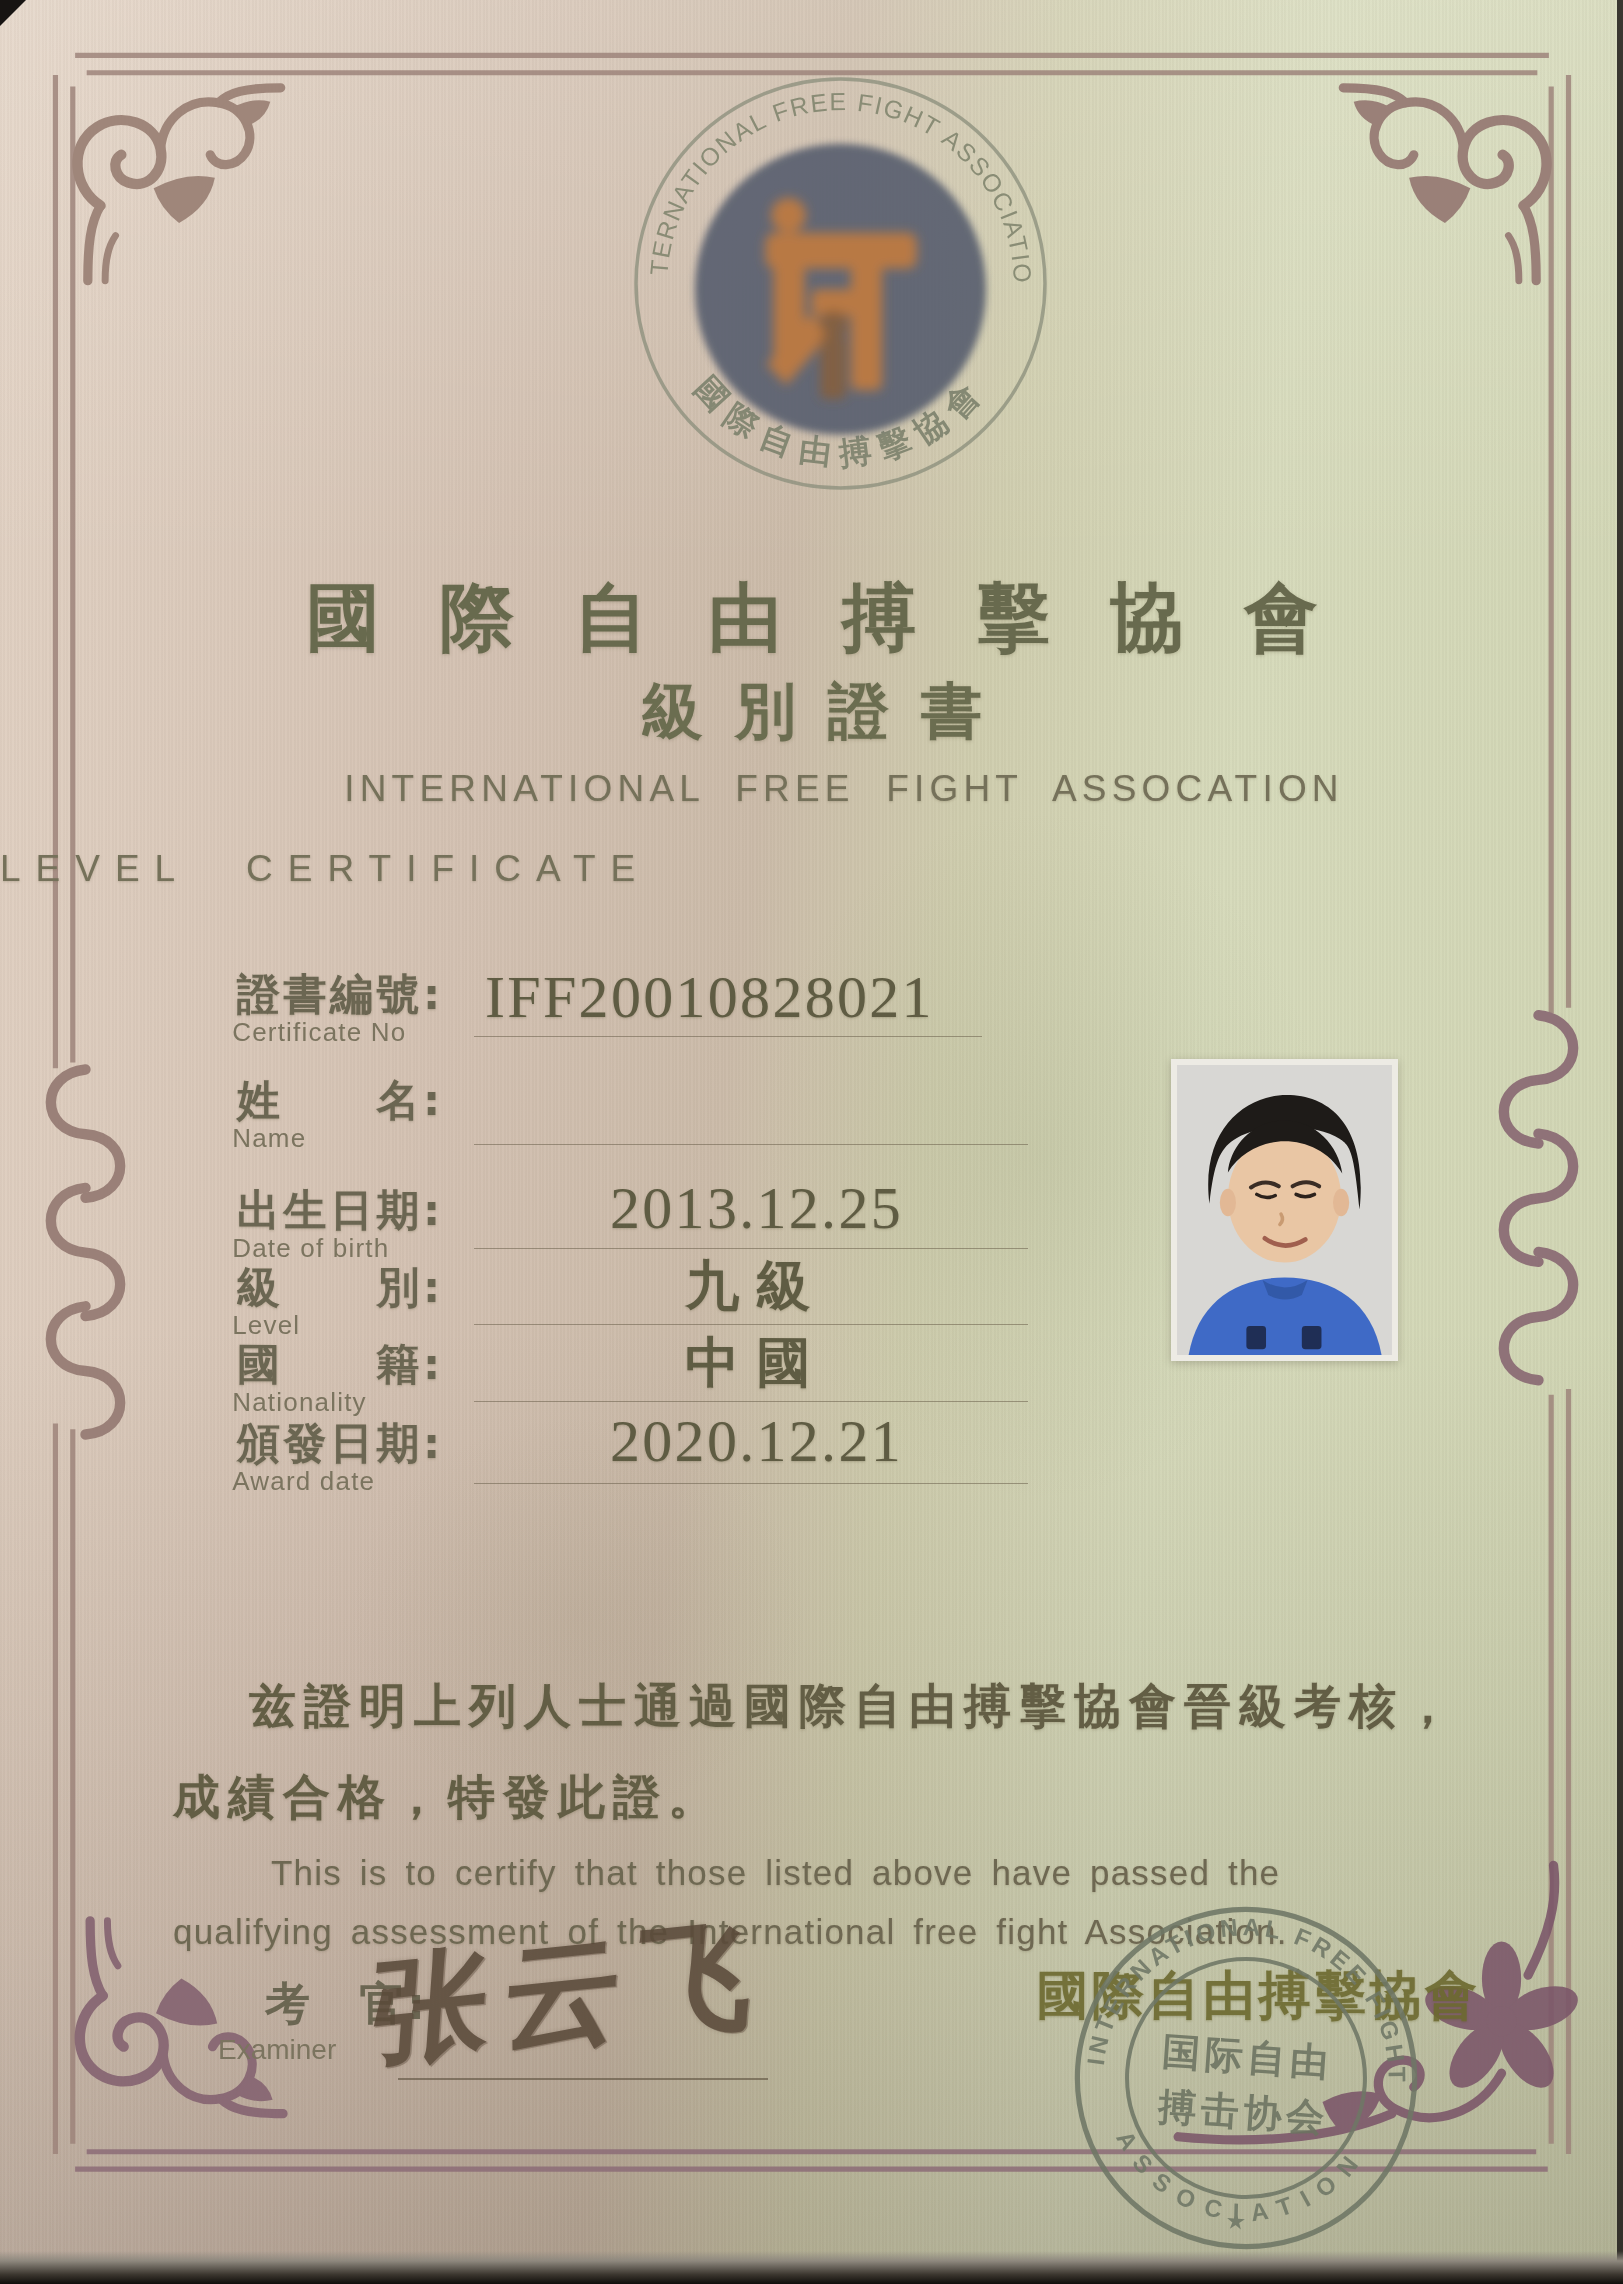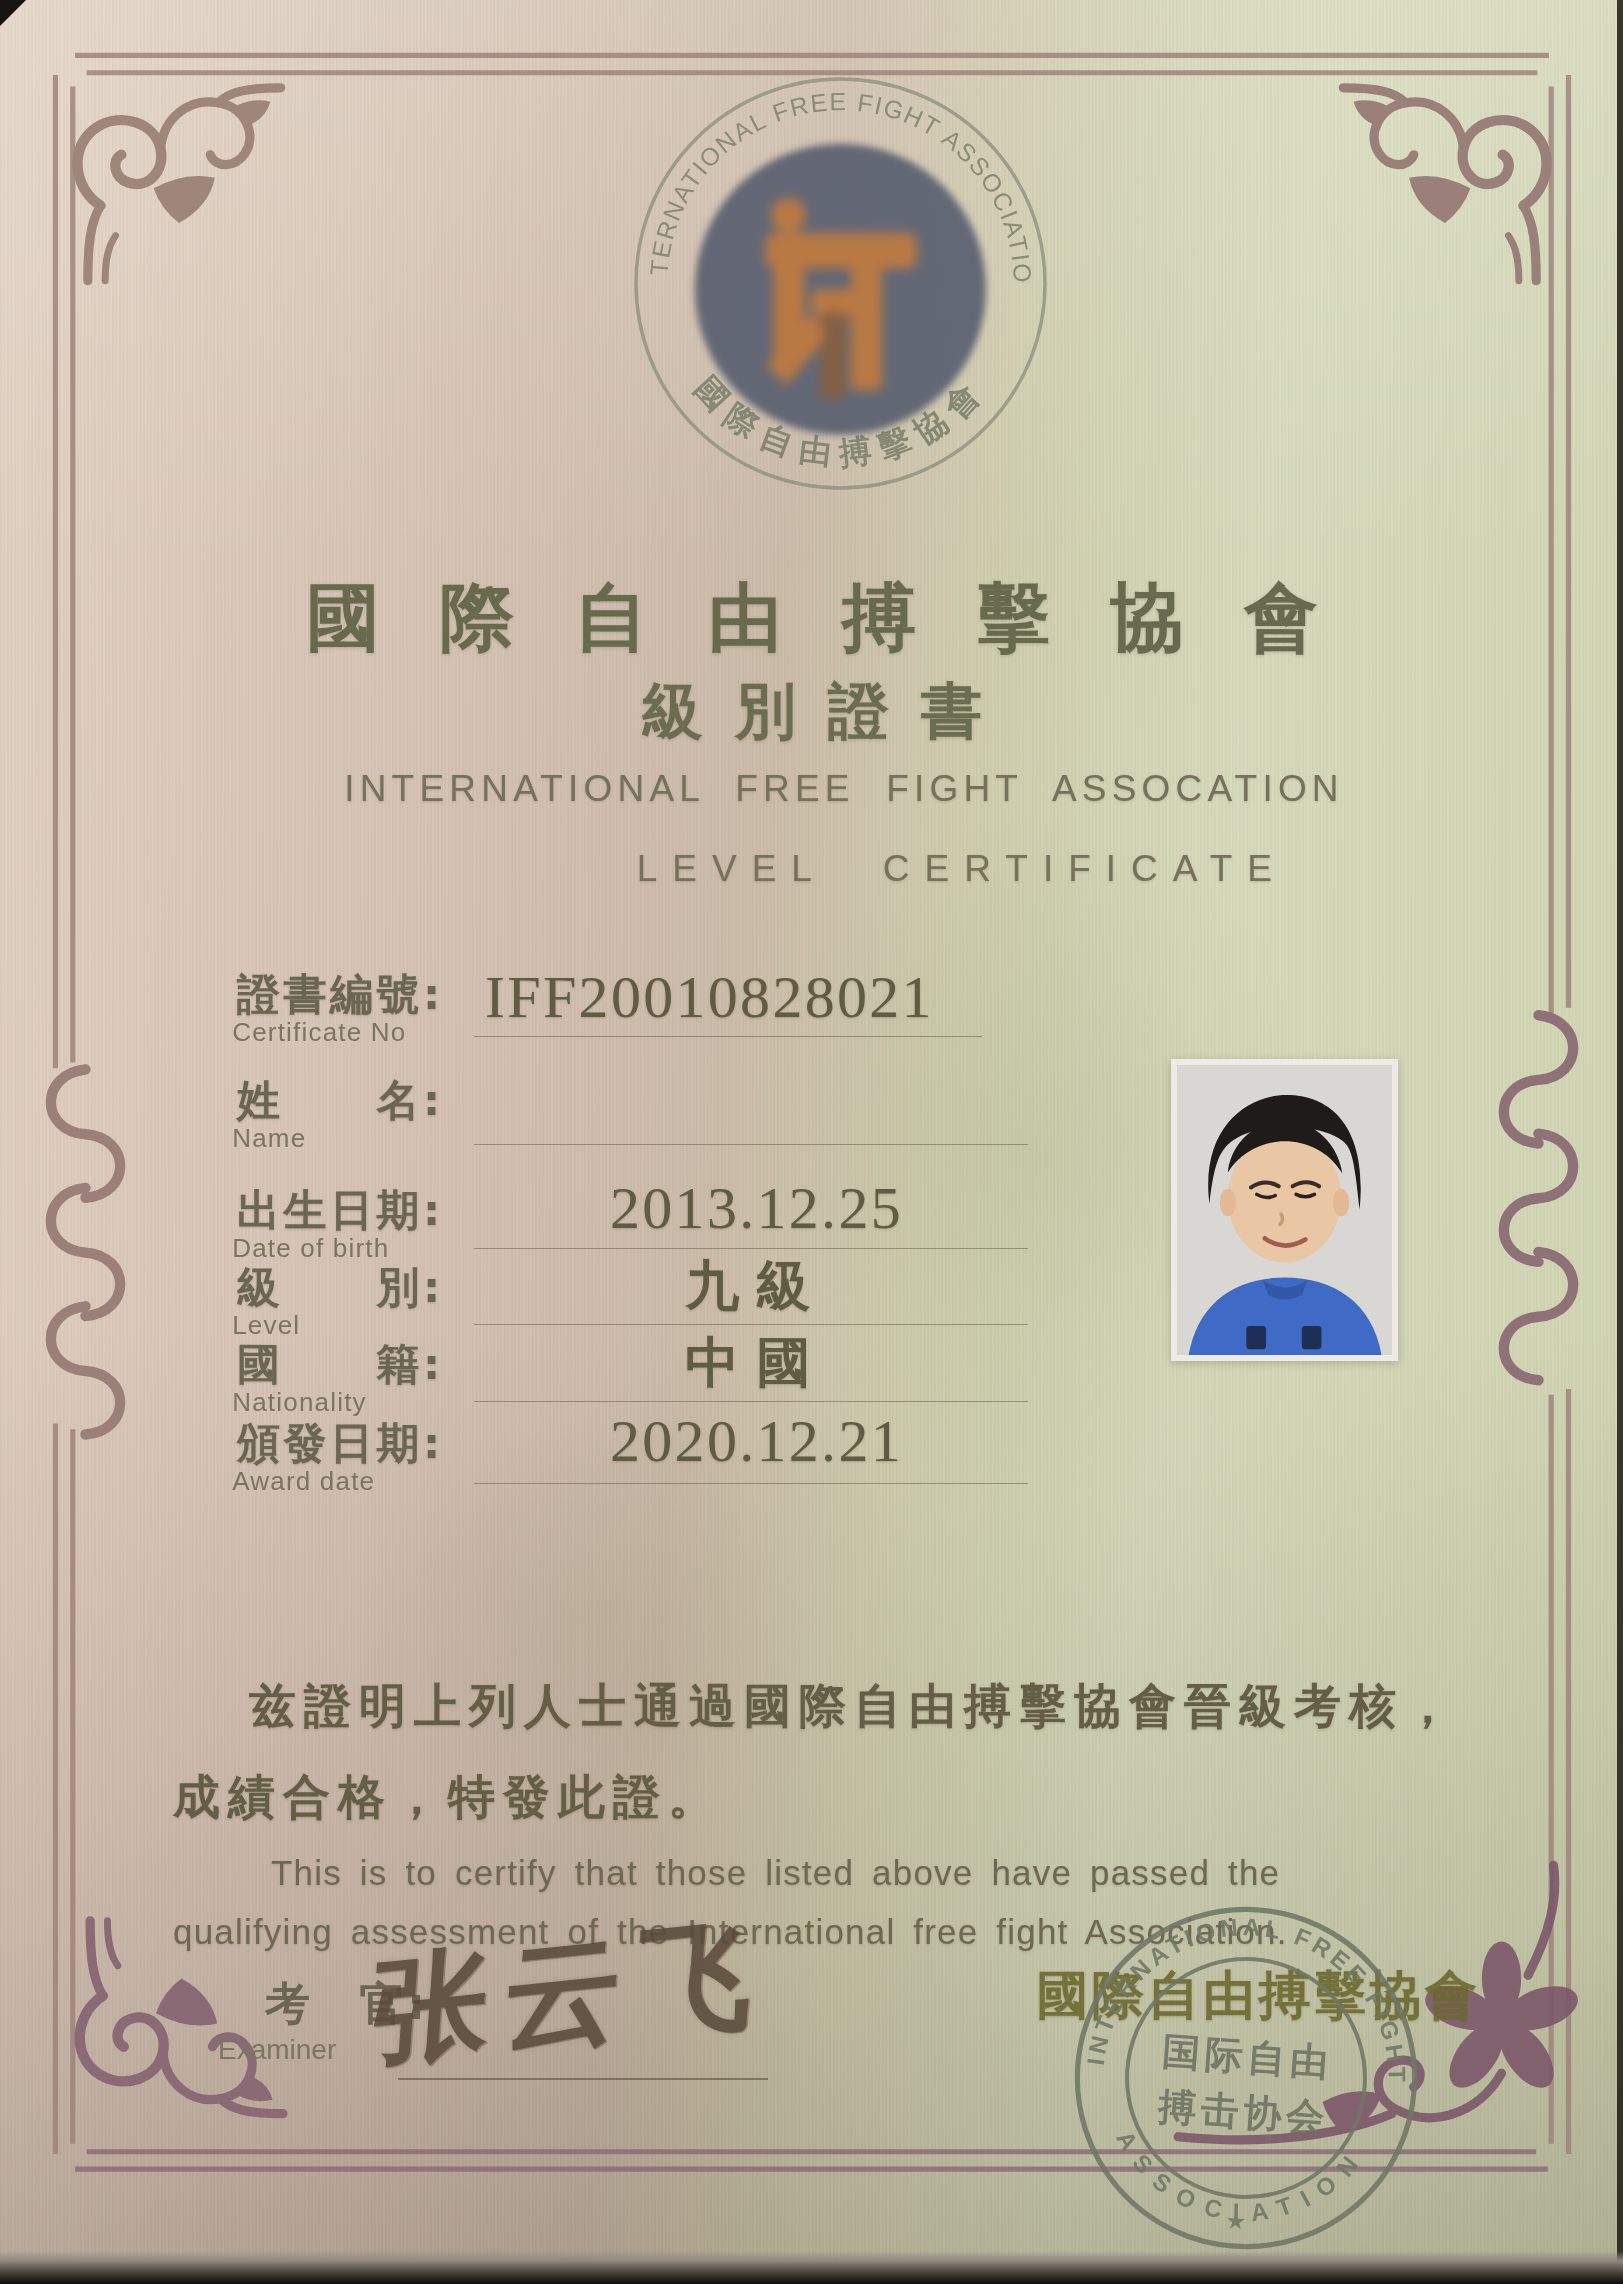--- a/index.html
+++ b/index.html
@@ -31,21 +31,21 @@
     font-size:61px; font-weight:700; letter-spacing:32px; text-indent:32px;
     color:#6b6d50; text-shadow:0 1.2px 3.5px rgba(96,88,60,.28);
   }
   .title-en{
     position:absolute; left:0; top:768px; width:1624px; text-align:center;
     font-size:37px; letter-spacing:5.2px; word-spacing:16px; color:#75715a;
     text-shadow:0 0.6px 2.3px rgba(96,88,60,.25);
     margin-left:32px;
   }
   .subtitle-en{
-    position:absolute; left:0; top:848px; width:1287px; text-align:right;
+    position:absolute; left:0; top:848px; width:1287px; text-align:left;
     font-size:37px; letter-spacing:15px; word-spacing:32px; color:#75715a;
     text-shadow:0 0.6px 2.3px rgba(96,88,60,.25);
   }
   
   .row{position:absolute; left:231px; width:1040px; height:98px;}
   .lbl-zh{position:absolute; left:0; top:0; font-size:43px; font-weight:700; color:#6b6652;
           letter-spacing:3.5px; text-shadow:0 0.6px 2.3px rgba(96,88,60,.3);padding-left:6px;}
   .lbl-en{position:absolute; left:1.2px; top:51px; font-size:26px; color:#7b745f; letter-spacing:1.2px;}
   .rule{position:absolute; left:243px; width:554px; border-bottom:1.7px solid rgba(105,95,75,.55);}
   .val{position:absolute; left:254px; width:543px; text-align:center; color:#5f5c43;

